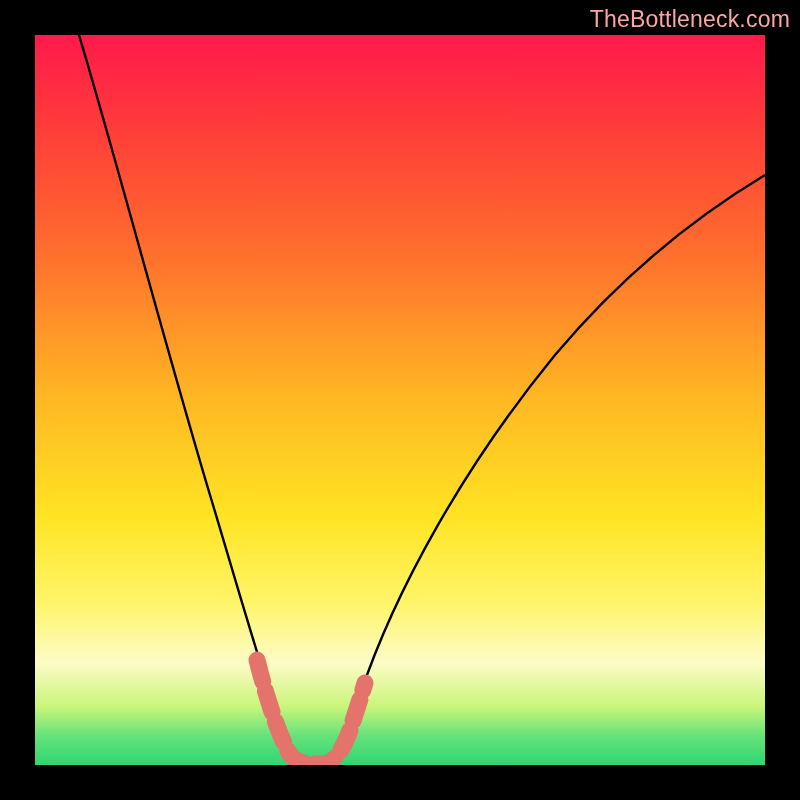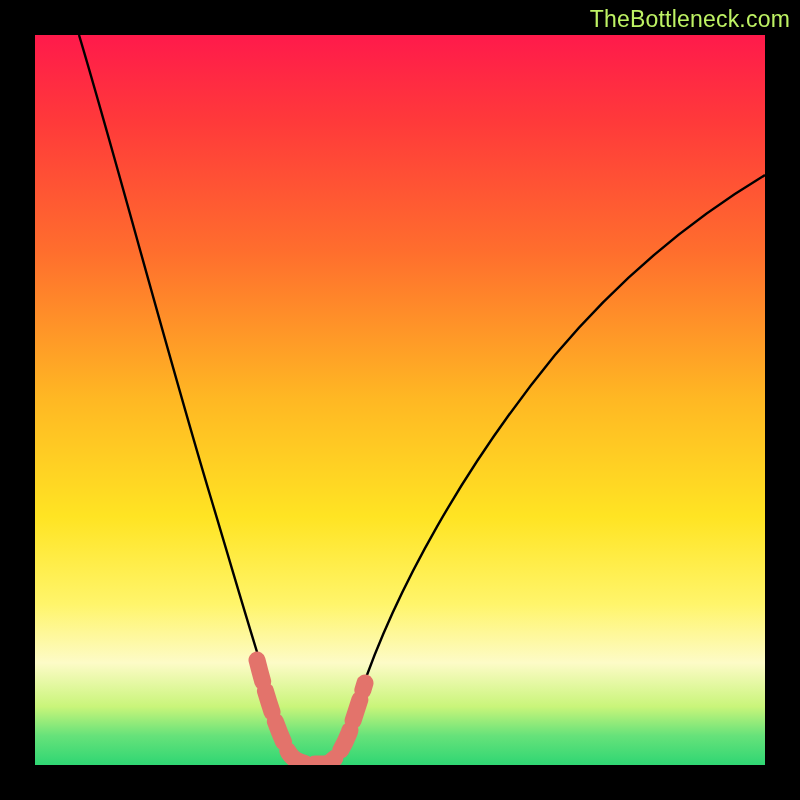--- a/index.html
+++ b/index.html
@@ -42,21 +42,21 @@
     top: 0;
     width: 730px;
     height: 730px;
   }
   .watermark {
     position: absolute;
     top: 6px;
     right: 10px;
     font-family: Arial, Helvetica, sans-serif;
     font-size: 23px;
-    color: #bef264;
+    color: #fca5a5;
     letter-spacing: 0.2px;
   }
 </style>
 </head>
 <body>
 
 <div class="frame">
   <div class="watermark">TheBottleneck.com</div>
   <div class="plot-area">
     <svg class="curve" viewBox="0 0 730 730" preserveAspectRatio="none">

